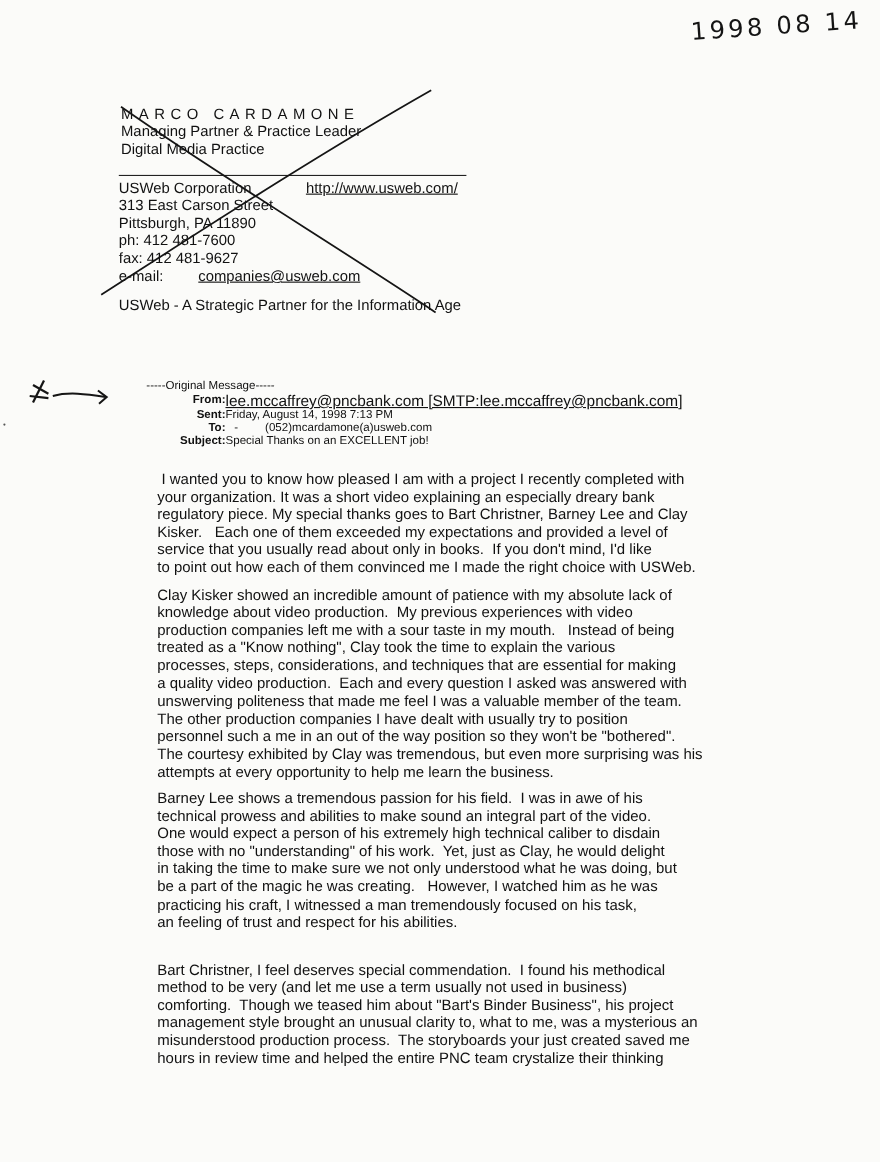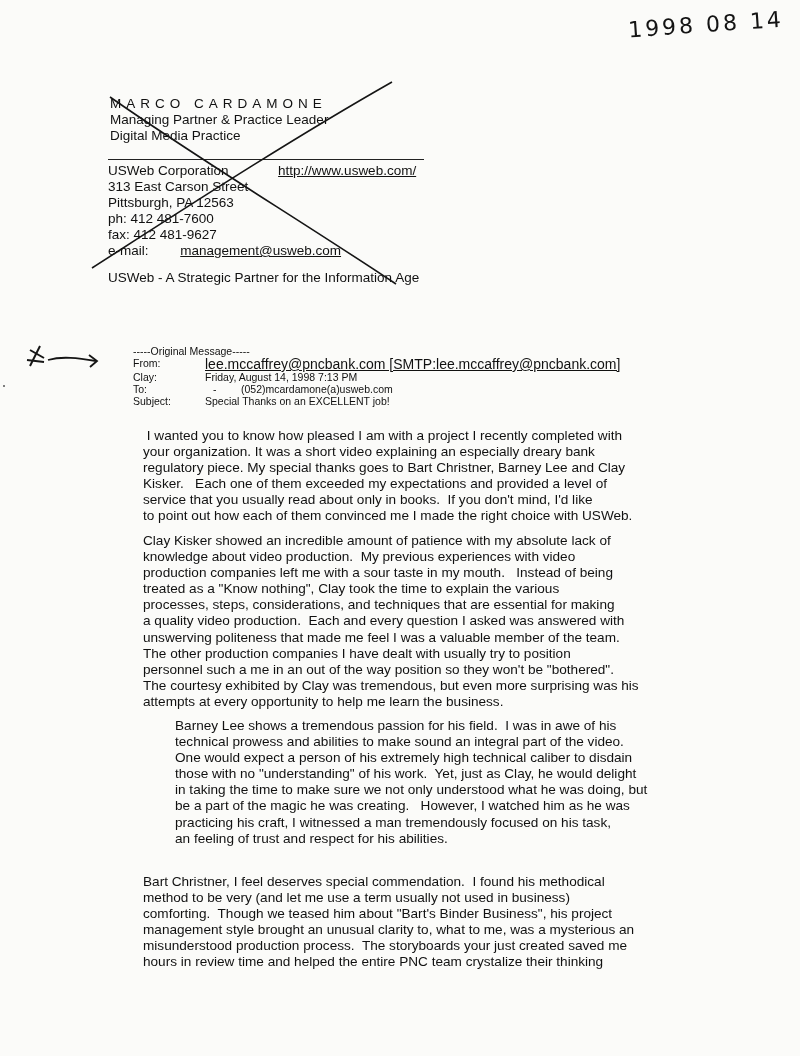--- a/index.html
+++ b/index.html
@@ -15,21 +15,21 @@
   }
   .sig { left: 110px; top: 96px; font-size: 13.5px; line-height: 16px; }
   .sig .name { letter-spacing: 5px; font-size: 13.5px; }
   .rule { position: absolute; left: 108px; top: 159px; width: 316px; height: 1px; background: #222; }
   .addr { left: 108px; top: 163px; font-size: 13.5px; line-height: 16px; }
   .addr .link { text-decoration: underline; padding-left: 28px; }
   .tagline { left: 108px; top: 270px; font-size: 13.5px; }
   .xmark { position: absolute; left: 0; top: 0; }
   .hdr { left: 133px; top: 345px; font-size: 10.5px; line-height: 12px; }
   .hdr .row { display: flex; }
-  .hdr .lbl { width: 72px; font-weight: normal; }
+  .hdr .lbl { width: 72px; font-weight: bold; text-align: right; }
   .hdr .from { font-size: 14px; text-decoration: underline; line-height: 14px; }
   .hdr .to-dash { padding-left: 8px; width: 28px; }
   .body-text { left: 143px; width: 520px; font-size: 13.6px; line-height: 16.1px; }
   .body-text p { margin: 0; white-space: pre; }
   .dot { position: absolute; width: 2px; height: 2px; background: #555; border-radius: 1px; }
 </style>
 </head>
 <body>
 
 <div class="abs hand" style="left:628px; top:12px;">1998 08 14</div>
@@ -40,25 +40,25 @@
   <div>Digital Media Practice</div>
 </div>
 <div class="rule"></div>
 <div class="abs addr">
   <div>
     <span>USWeb Corporation</span>
     <span style="display:inline-block;width:14px;"></span>
     <span class="link">http://www.usweb.com/</span>
   </div>
   <div>313 East Carson Street</div>
-  <div>Pittsburgh, PA 12563</div>
+  <div>Pittsburgh, PA 11890</div>
   <div>ph: 412 481-7600</div>
   <div>fax: 412 481-9627</div>
   <div>
-    <span>e-mail: </span><span class="link">management@usweb.com</span>
+    <span>e-mail: </span><span class="link">companies@usweb.com</span>
   </div>
 </div>
 <div class="abs tagline">USWeb - A Strategic Partner for the Information Age</div>
 
 <svg class="xmark" width="800" height="1056">
   <path d="M110 97 C 200 160, 300 220, 396 284" stroke="#151515" stroke-width="1.6" fill="none"></path>
   <path d="M92 268 C 190 205, 290 140, 392 82" stroke="#151515" stroke-width="1.6" fill="none"></path>
   <g stroke="#151515" stroke-width="2" fill="none">
     <path d="M30 350 L 44 358"></path>
     <path d="M40 346 L 30 366"></path>
@@ -72,21 +72,21 @@
 
 <div class="dot" style="left:3px; top:385px;"></div>
 
 <div class="abs hdr">
   <div>-----Original Message-----</div>
   <div class="row">
     <span class="lbl">From:</span>
     <span class="from">lee.mccaffrey@pncbank.com [SMTP:lee.mccaffrey@pncbank.com]</span>
   </div>
   <div class="row">
-    <span class="lbl">Clay:</span>
+    <span class="lbl">Sent:</span>
     <span>Friday, August 14, 1998 7:13 PM</span>
   </div>
   <div class="row">
     <span class="lbl">To:</span>
     <span class="to-dash">-</span>
     <span>(052)mcardamone(a)usweb.com</span>
   </div>
   <div class="row">
     <span class="lbl">Subject:</span>
     <span>Special Thanks on an EXCELLENT job!</span>
@@ -109,21 +109,21 @@
   <p>treated as a "Know nothing", Clay took the time to explain the various</p>
   <p>processes, steps, considerations, and techniques that are essential for making</p>
   <p>a quality video production.  Each and every question I asked was answered with</p>
   <p>unswerving politeness that made me feel I was a valuable member of the team.</p>
   <p>The other production companies I have dealt with usually try to position</p>
   <p>personnel such a me in an out of the way position so they won't be "bothered".</p>
   <p>The courtesy exhibited by Clay was tremendous, but even more surprising was his</p>
   <p>attempts at every opportunity to help me learn the business.</p>
 </div>
 
-<div class="abs body-text" style="top:718px;margin-left:32px;">
+<div class="abs body-text" style="top:718px;">
   <p>Barney Lee shows a tremendous passion for his field.  I was in awe of his</p>
   <p>technical prowess and abilities to make sound an integral part of the video.</p>
   <p>One would expect a person of his extremely high technical caliber to disdain</p>
   <p>those with no "understanding" of his work.  Yet, just as Clay, he would delight</p>
   <p>in taking the time to make sure we not only understood what he was doing, but</p>
   <p>be a part of the magic he was creating.   However, I watched him as he was</p>
   <p>practicing his craft, I witnessed a man tremendously focused on his task,</p>
   <p>an feeling of trust and respect for his abilities.</p>
 </div>
 

